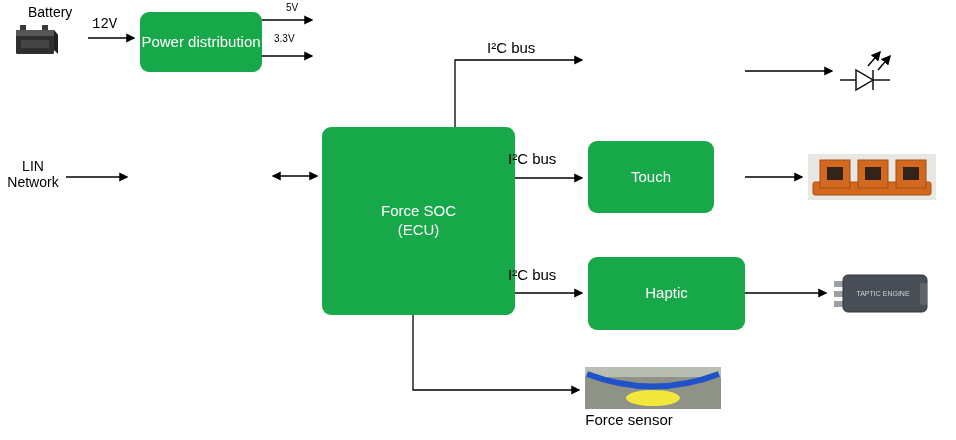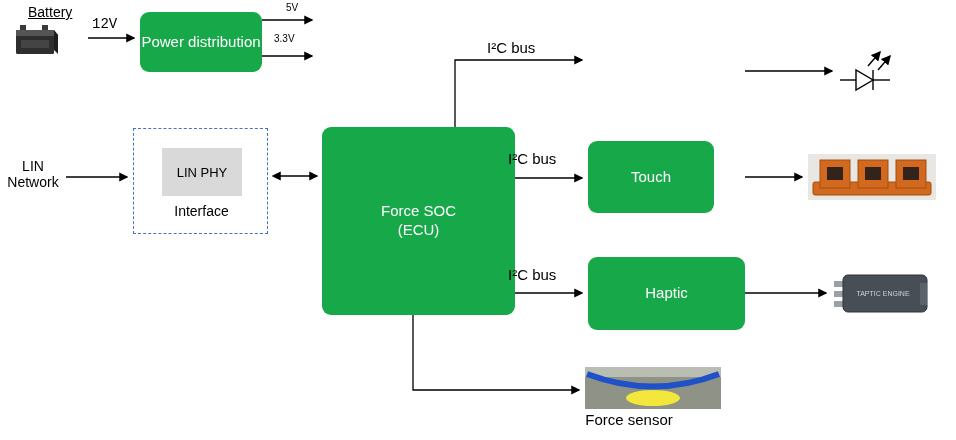--- a/index.html
+++ b/index.html
@@ -51,21 +51,21 @@
       <path d="M455,127 L455,60 L582,60" marker-end="url(#arrow)"></path>
       <path d="M490,178 L582,178" marker-end="url(#arrow)"></path>
       <path d="M490,293 L582,293" marker-end="url(#arrow)"></path>
       <path d="M745,71 L832,71" marker-end="url(#arrow)"></path>
       <path d="M745,177 L802,177" marker-end="url(#arrow)"></path>
       <path d="M745,293 L826,293" marker-end="url(#arrow)"></path>
       <path d="M413,315 L413,390 L579,390" marker-end="url(#arrow)"></path>
     </g>
   </svg>
 
-  <div class="lbl" style="left:28px; top:4px;text-decoration:underline;">Battery</div>
+  <div class="lbl" style="left:28px; top:4px;">Battery</div>
   <div class="imgbox" style="left:12px; top:20px; width:48px; height:38px;">
     <svg width="48" height="38" viewBox="0 0 48 38">
       <rect x="8" y="5" width="6" height="6" fill="#3a3a3a"></rect>
       <rect x="30" y="5" width="6" height="6" fill="#3a3a3a"></rect>
       <polygon points="4,10 42,10 46,15 8,15" fill="#6b6b6b"></polygon>
       <polygon points="42,10 46,15 46,34 42,30" fill="#1f1f1f"></polygon>
       <rect x="4" y="10" width="38" height="24" rx="1.5" fill="#2e2e2e"></rect>
       <rect x="4" y="10" width="38" height="6" fill="#555555"></rect>
       <rect x="9" y="20" width="28" height="8" fill="#444444"></rect>
     </svg>
@@ -74,26 +74,20 @@
 
   <div class="block green" style="left:140px; top:12px; width:122px; height:60px;">
     <span>Power distribution</span>
   </div>
   <div class="lbl lbl-volt" style="left:286px; top:2px;">5V</div>
   <div class="lbl lbl-volt" style="left:274px; top:33px;">3.3V</div>
 
   <div class="lbl center" style="left:2px; top:158px; width:62px;">LIN
 Network</div>
 
-  <div class="dashedbox">
-    <div class="linphy">
-      <span>LIN PHY</span>
-    </div>
-    <div class="interface">Interface</div>
-  </div>
 
   <div class="block green" style="left:322px; top:127px; width:193px; height:188px;">
     <span>Force SOC
 (ECU)</span>
   </div>
 
   <div class="lbl lbl-i2c" style="left:487px; top:39px;">I²C bus</div>
   <div class="lbl lbl-i2c" style="left:508px; top:150px;">I²C bus</div>
   <div class="lbl lbl-i2c" style="left:508px; top:266px;">I²C bus</div>
 

